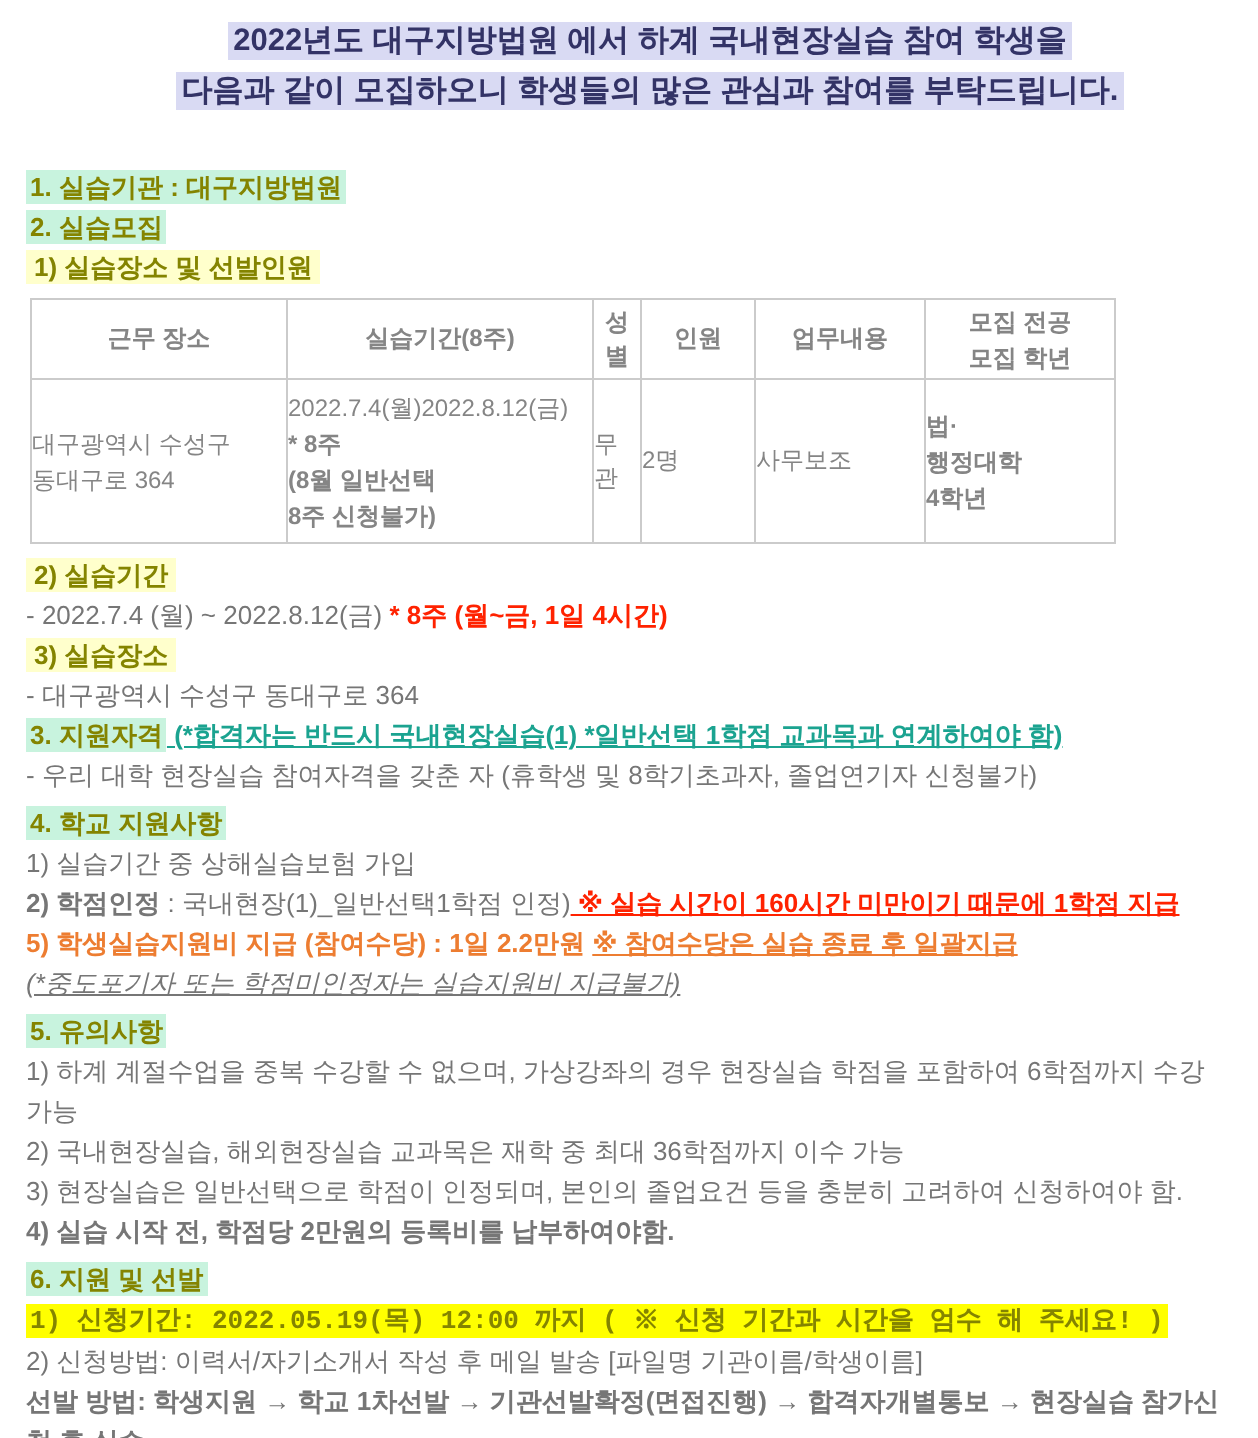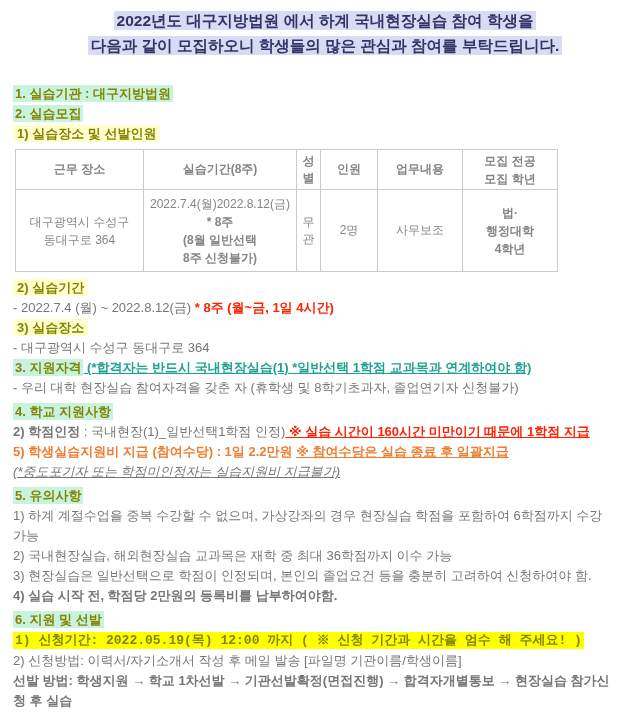--- a/index.html
+++ b/index.html
@@ -26,21 +26,20 @@
   .hl-yellow { background: var(--yellow-hl, #FFFF00); padding: 1px 2px; font-family: Liberation Mono, monospace; }
   .red { color: var(--red, #FF2200); font-weight: bold; }
   .orange { color: var(--orange, #ED7D31); font-weight: bold; }
   .teal { color: var(--teal, #1BA390); font-weight: bold; }
   .underline { text-decoration: underline; }
   .gray-u { text-decoration: underline; font-style: italic; }
   table.recruit {
     border-collapse: collapse; table-layout: fixed;
     width: 542px; margin: 5px 0 6px 2px;
     font-size: 12px; color: var(--table-text, #858585);
-    text-align: center;
   }
   table.recruit th, table.recruit td {
     border: 1px solid var(--table-border, #CBCBCB);
     padding: 1px 0; vertical-align: middle; overflow: hidden;
   }
   table.recruit thead tr { height: 40px; }
   table.recruit tbody tr { height: 82px; }
   table.recruit th { font-weight: bold; line-height: 17px; }
   .col1 { width: 128px; } .col2 { width: 153px; } .col3 { width: 24px; }
   .col4 { width: 57px; } .col5 { width: 85px; } .col6 { width: 95px; }
@@ -111,20 +110,21 @@
     <p class="line"><span class="olive hl-paleyellow">2) 실습기간</span></p>
     <p class="line"><span>- 2022.7.4 (월) ~ 2022.8.12(금) </span><span class="red">* 8주 (월~금, 1일 4시간)</span></p>
     <p class="line"><span class="olive hl-paleyellow">3) 실습장소</span></p>
     <p class="line">- 대구광역시 수성구 동대구로 364</p>
 
     <p class="line"><span class="olive hl-mint">3. 지원자격</span><span class="teal underline"> (*합격자는 반드시 국내현장실습(1) *일반선택 1학점 교과목과 연계하여야 함)</span></p>
     <p class="line">- 우리 대학 현장실습 참여자격을 갖춘 자 (휴학생 및 8학기초과자, 졸업연기자 신청불가)</p>
 
     <div class="gap-s"></div>
     <p class="line"><span class="olive hl-mint">4. 학교 지원사항</span></p>
+    <p class="line">1) 실습기간 중 상해실습보험 가입</p>
     <p class="line"><span class="bold">2) 학점인정</span><span> : 국내현장(1)_일반선택1학점 인정)</span><span class="red underline"> ※ 실습 시간이 160시간 미만이기 때문에 1학점 지급</span></p>
     <p class="line"><span class="orange">5) 학생실습지원비 지급 (참여수당) : 1일 2.2만원 </span><span class="orange underline">※ 참여수당은 실습 종료 후 일괄지급 </span></p>
     <p class="line"><span class="gray-u"> (*중도포기자 또는 학점미인정자는 실습지원비 지급불가) </span></p>
 
     <div class="gap-s"></div>
     <p class="line"><span class="olive hl-mint">5. 유의사항</span></p>
     <p class="line">1) 하계 계절수업을 중복 수강할 수 없으며, 가상강좌의 경우 현장실습 학점을 포함하여 6학점까지 수강 가능</p>
     <p class="line">2) 국내현장실습, 해외현장실습 교과목은 재학 중 최대 36학점까지 이수 가능</p>
     <p class="line">3) 현장실습은 일반선택으로 학점이 인정되며, 본인의 졸업요건 등을 충분히 고려하여 신청하여야 함.</p>
     <p class="line bold">4) 실습 시작 전, 학점당 2만원의 등록비를 납부하여야함.</p>

